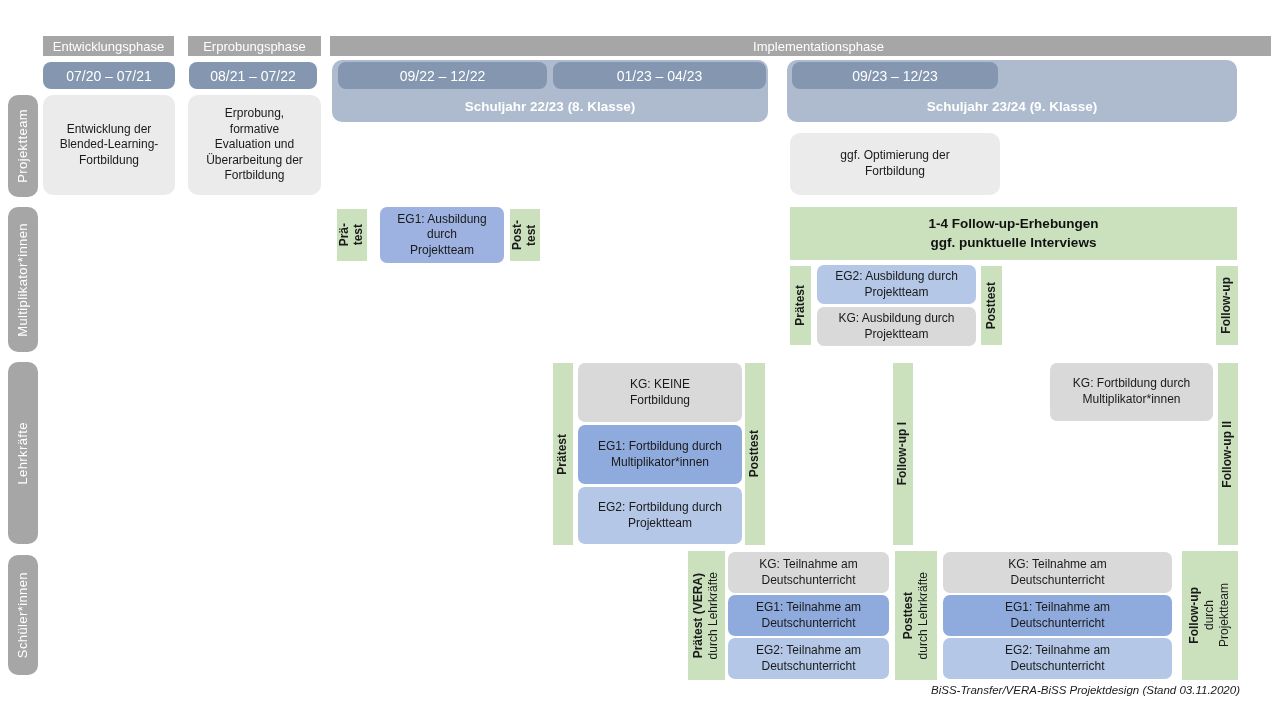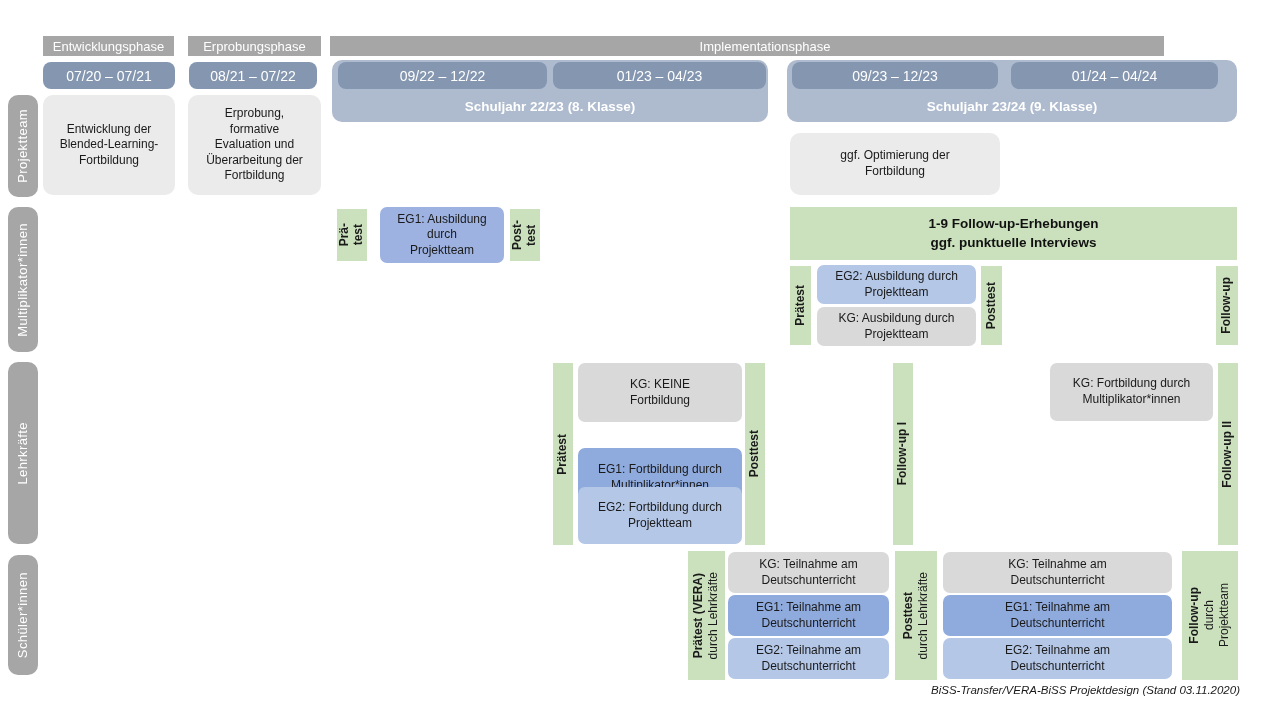--- a/index.html
+++ b/index.html
@@ -40,32 +40,31 @@
   .vgroup{display:flex;align-items:center;justify-content:center;gap:1px;}
   .footer{font-style:italic;font-size:11.5px;color:#1a1a1a;text-align:right;}
 </style>
 </head>
 <body>
 
 <div id="canvas">
 
   <div class="abs center phase-head" style="left:43px;top:36px;width:131px;height:20px;">Entwicklungsphase</div>
   <div class="abs center phase-head" style="left:188px;top:36px;width:133px;height:20px;">Erprobungsphase</div>
-  <div class="abs center phase-head" style="left:330px;top:36px;width:834px;height:20px;padding-left:36px;">Implementationsphase</div>
+  <div class="abs center phase-head" style="left:330px;top:36px;width:941px;height:20px;padding-left:36px;">Implementationsphase</div>
 
   <div class="abs center date-bar" style="left:43px;top:62px;width:132px;height:27px;">07/20 – 07/21</div>
   <div class="abs center date-bar" style="left:189px;top:62px;width:128px;height:27px;">08/21 – 07/22</div>
 
   <div class="abs band" style="left:332px;top:60px;width:436px;height:62px;"></div>
   <div class="abs band" style="left:787px;top:60px;width:450px;height:62px;"></div>
 
   <div class="abs center date-bar" style="left:338px;top:62px;width:209px;height:27px;">09/22 – 12/22</div>
   <div class="abs center date-bar" style="left:553px;top:62px;width:213px;height:27px;">01/23 – 04/23</div>
   <div class="abs center date-bar" style="left:792px;top:62px;width:206px;height:27px;">09/23 – 12/23</div>
-  <div class="abs center date-bar" style="left:1011px;top:62px;width:207px;height:27px;">01/24 – 04/24</div>
 
   <div class="abs center band-label" style="left:332px;top:93px;width:436px;height:26px;">Schuljahr 22/23 (8. Klasse)</div>
   <div class="abs center band-label" style="left:787px;top:93px;width:450px;height:26px;">Schuljahr 23/24 (9. Klasse)</div>
 
   <div class="abs center rowlabel" style="left:8px;top:95px;width:30px;height:102px;">
     <span class="vtext" style="color:#fff;font-size:13px;">Projektteam</span>
   </div>
   <div class="abs center rowlabel" style="left:8px;top:207px;width:30px;height:145px;">
     <span class="vtext" style="color:#fff;font-size:13px;">Multiplikator*innen</span>
   </div>
@@ -83,40 +82,40 @@
   <div class="abs center greenbar" style="left:337px;top:209px;width:30px;height:52px;">
     <span class="vtext bold">Prä-
 test</span>
   </div>
   <div class="abs center box box-eg1b smallr" style="left:380px;top:207px;width:124px;height:56px;padding:2px 14px;">EG1: Ausbildung durch Projektteam</div>
   <div class="abs center greenbar" style="left:510px;top:209px;width:30px;height:52px;">
     <span class="vtext bold">Post-
 test</span>
   </div>
 
-  <div class="abs center greenbar banner" style="left:790px;top:207px;width:447px;height:53px;">1-9 Follow-up-Erhebungen
+  <div class="abs center greenbar banner" style="left:790px;top:207px;width:447px;height:53px;">1-4 Follow-up-Erhebungen
 ggf. punktuelle Interviews</div>
 
   <div class="abs center greenbar" style="left:790px;top:266px;width:21px;height:79px;">
     <span class="vtext bold">Prätest</span>
   </div>
   <div class="abs center box box-eg2 smallr" style="left:817px;top:265px;width:159px;height:39px;padding:2px 8px;">EG2: Ausbildung durch Projektteam</div>
   <div class="abs center box box-kg smallr" style="left:817px;top:307px;width:159px;height:39px;padding:2px 19px;">KG: Ausbildung durch Projektteam</div>
   <div class="abs center greenbar" style="left:981px;top:266px;width:21px;height:79px;">
     <span class="vtext bold">Posttest</span>
   </div>
   <div class="abs center greenbar" style="left:1216px;top:266px;width:22px;height:79px;">
     <span class="vtext bold">Follow-up</span>
   </div>
 
   <div class="abs center greenbar" style="left:553px;top:363px;width:20px;height:182px;">
     <span class="vtext bold">Prätest</span>
   </div>
   <div class="abs center box box-kg smallr" style="left:578px;top:363px;width:164px;height:59px;padding:18px 22px;">KG: KEINE Fortbildung</div>
-  <div class="abs center box box-eg1 smallr" style="left:578px;top:425px;width:164px;height:59px;padding:2px 18px;margin-top:23px;">EG1: Fortbildung durch Multiplikator*innen</div>
+  <div class="abs center box box-eg1 smallr" style="left:578px;top:425px;width:164px;height:59px;padding:2px 18px;">EG1: Fortbildung durch Multiplikator*innen</div>
   <div class="abs center box box-eg2 smallr" style="left:578px;top:487px;width:164px;height:57px;padding:9px 18px;">EG2: Fortbildung durch Projektteam</div>
   <div class="abs center greenbar" style="left:745px;top:363px;width:20px;height:182px;">
     <span class="vtext bold">Posttest</span>
   </div>
   <div class="abs center greenbar" style="left:893px;top:363px;width:20px;height:182px;">
     <span class="vtext bold">Follow-up I</span>
   </div>
   <div class="abs center box box-kg smallr" style="left:1050px;top:363px;width:163px;height:58px;padding:2px 8px;">KG: Fortbildung durch Multiplikator*innen</div>
   <div class="abs center greenbar" style="left:1218px;top:363px;width:20px;height:182px;">
     <span class="vtext bold">Follow-up II</span>

